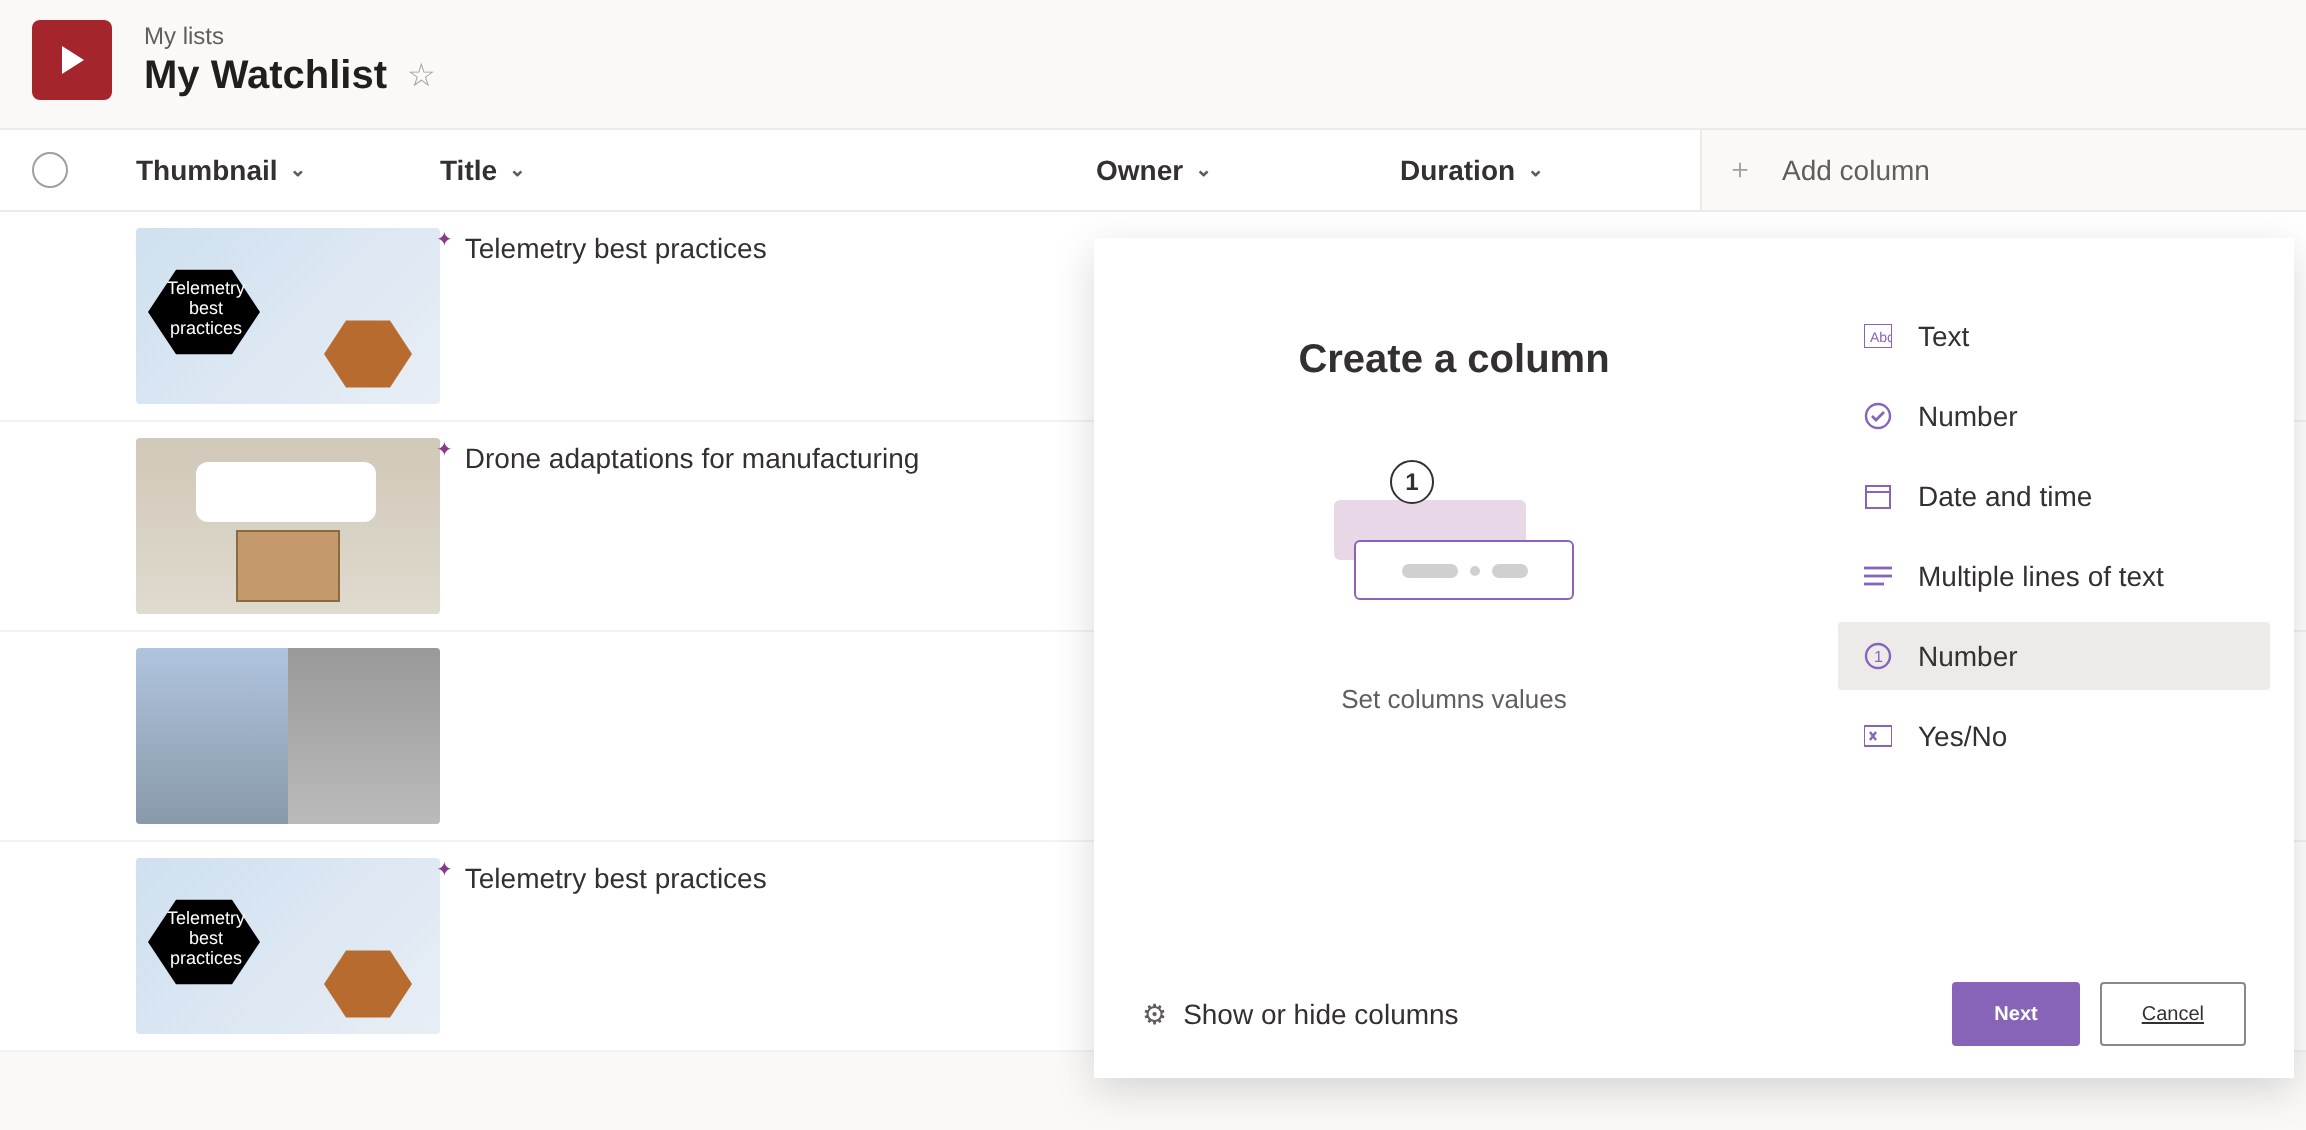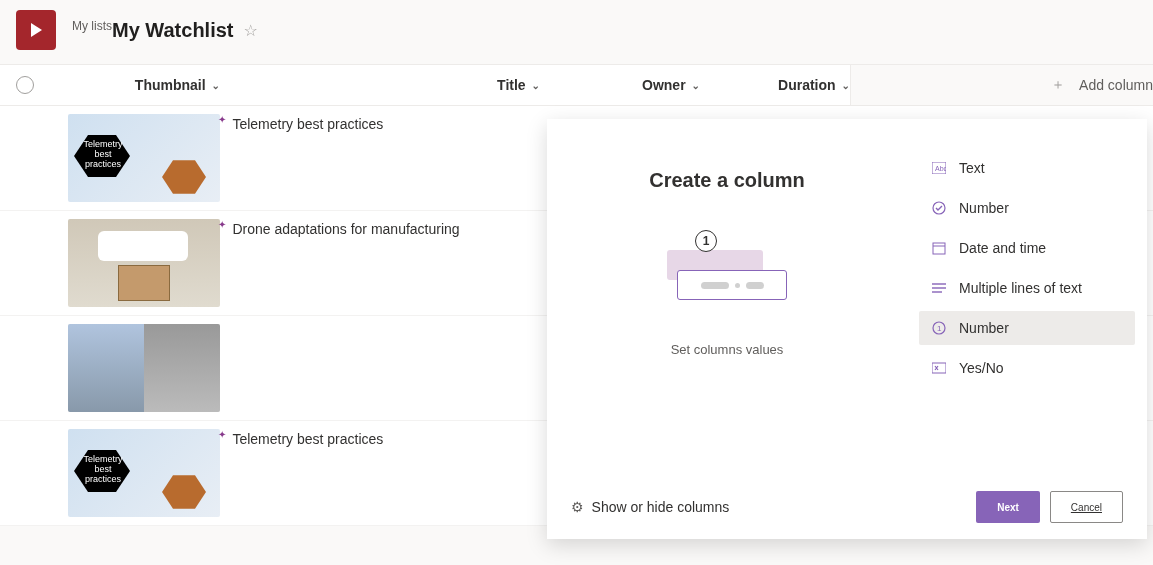--- a/index.html
+++ b/index.html
@@ -1,31 +1,31 @@
 <!DOCTYPE html>
 <html><head>
 <meta charset="utf-8">
 <style>
 * { box-sizing: border-box; margin: 0; padding: 0; font-family: "Segoe UI", -apple-system, sans-serif; }
 body { background: #faf9f8; color: #323130; width: 1153px; height: 565px; overflow: hidden; position: relative; }
 
 
 .header { display: flex; align-items: center; padding: 10px 16px 14px 16px; background: #faf9f8; }
 .app-icon { width: 40px; height: 40px; background: #a4262c; border-radius: 4px; display: flex; align-items: center; justify-content: center; margin-right: 16px; }
-.header-text { display: flex; flex-direction: row; }
+.header-text { display: flex; flex-direction: column; }
 .breadcrumb { font-size: 12px; color: #605e5c; margin-bottom: 2px; }
 .title-row { display: flex; align-items: center; gap: 10px; }
 .title { font-size: 20px; font-weight: 600; color: #201f1e; }
 .star { color: #a19f9d; font-size: 16px; cursor: pointer; }
 
 
 .col-header { display: flex; align-items: center; background: #fff; border-top: 1px solid #edebe9; border-bottom: 1px solid #edebe9; height: 42px; padding-left: 16px; }
 .select-all { width: 40px; display: flex; align-items: center; }
 .circle { width: 18px; height: 18px; border: 1px solid #a19f9d; border-radius: 50%; }
-.col { display: flex; align-items: center; font-size: 14px; font-weight: 600; color: #323130; cursor: pointer; gap: 6px; justify-content: flex-end; }
+.col { display: flex; align-items: center; font-size: 14px; font-weight: 600; color: #323130; cursor: pointer; gap: 6px; }
 .col-thumb { width: 164px; padding-left: 12px; }
 .col-title { width: 320px; }
 .col-owner { width: 160px; padding-left: 8px; }
 .col-duration { width: 150px; }
 .col-add { flex: 1; background: #faf9f8; height: 100%; display: flex; align-items: center; padding-left: 12px; font-weight: 400; color: #605e5c; border-left: 1px solid #edebe9; }
 .chev { color: #605e5c; font-size: 10px; }
 
 
 .list-body { background: #fff; }
 .row { display: flex; padding: 8px 0 8px 16px; border-bottom: 1px solid #f3f2f1; }

